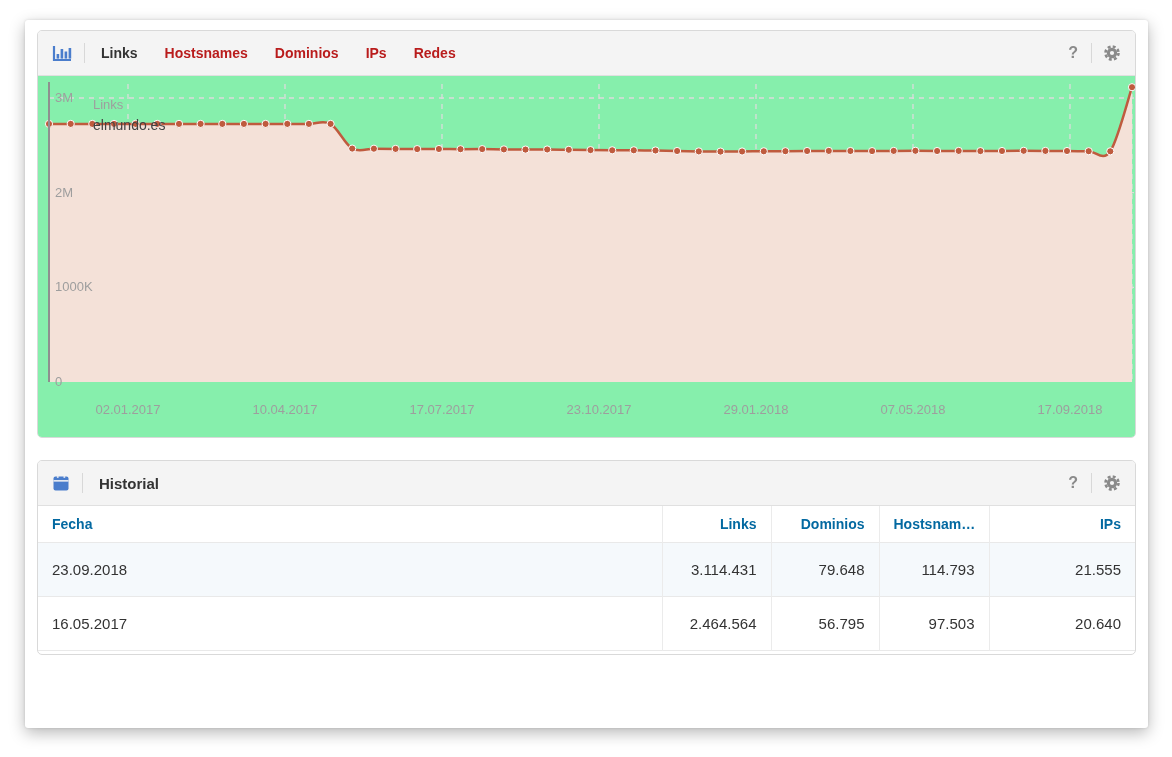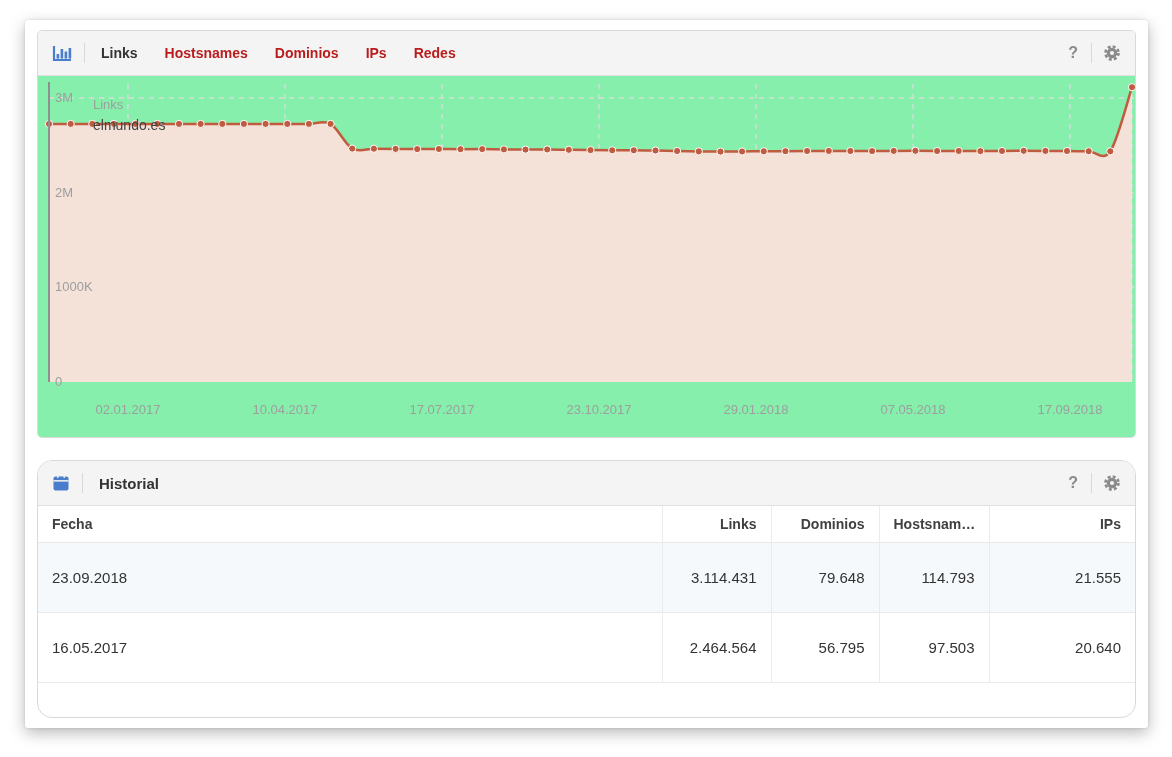--- a/index.html
+++ b/index.html
@@ -2,41 +2,41 @@
 <html><head>
 <meta charset="utf-8">
 <style>
   html,body{margin:0;padding:0;background:#ffffff;width:1172px;height:757px;
     font-family:"Liberation Sans",sans-serif;-webkit-font-smoothing:antialiased;}
   .page{position:absolute;left:25px;top:20px;width:1123px;height:708px;background:#fff;
     border-radius:3px;box-shadow:0 5px 16px rgba(0,0,0,.28),0 0 3px rgba(0,0,0,.12);}
   .panel{position:absolute;left:12px;width:1099px;background:#fff;border:1px solid #d9d9d9;
     border-radius:5px;box-sizing:border-box;overflow:hidden;}
   #chart-panel{top:10px;height:408px;}
-  #history-panel{top:440px;height:258px;border-radius:15px;}
+  #history-panel{top:440px;height:195px;}
   .panel-header{height:44px;background:#f4f4f4;border-bottom:1px solid #e0e0e0;
     display:flex;align-items:center;padding:0 14px;gap:12px;}
   .vsep{width:1px;height:20px;background:#d8d8d8;flex:0 0 1px;}
   .tabs{display:flex;gap:27px;margin-left:4px;}
   .tab{font-weight:bold;font-size:14px;color:#b91c1c;cursor:pointer;white-space:nowrap;}
   .tab.active{color:#333;}
   .panel-title{font-weight:bold;font-size:15px;color:#333;margin-left:4px;}
   .header-right{margin-left:auto;display:flex;align-items:center;gap:11px;}
   .help{color:#8a8a8a;font-weight:bold;font-size:16px;cursor:pointer;padding:0 2px;}
   .icon-btn{display:flex;align-items:center;cursor:pointer;}
   .chart-wrap{position:relative;width:1097px;height:362px;background:#86efac;}
   svg text{font-family:"Liberation Sans",sans-serif;}
   .ylab,.xlab{fill:#9e9e9e;font-size:13px;}
   .legend-series{fill:#9e9e9e;font-size:13px;}
   .legend-host{fill:#424242;font-size:14px;}
   table{width:100%;border-collapse:collapse;table-layout:fixed;}
   col.c0{width:624px}col.c1{width:109px}col.c2{width:108px}col.c3{width:110px}
-  th{font-size:14px;font-weight:bold;color:#404040;height:36px;padding:0 14px;
+  th{font-size:14px;font-weight:bold;color:#0369a1;height:36px;padding:0 14px;
      text-align:right;overflow:hidden;white-space:nowrap;}
-  td{font-size:15px;color:#333;height:37px;padding:16px 14px;text-align:right;
+  td{font-size:15px;color:#333;height:37px;padding:8px 14px;text-align:right;
      overflow:hidden;white-space:nowrap;}
   th:first-child,td:first-child{text-align:left;}
   th+th,td+td{border-left:1px solid #ebebeb;}
   tbody tr{border-top:1px solid #e9e9e9;}
   tbody tr:last-child{border-bottom:1px solid #e9e9e9;}
   tbody tr:nth-child(odd){background:#f5f9fc;}
 </style>
 </head>
 <body>
 

